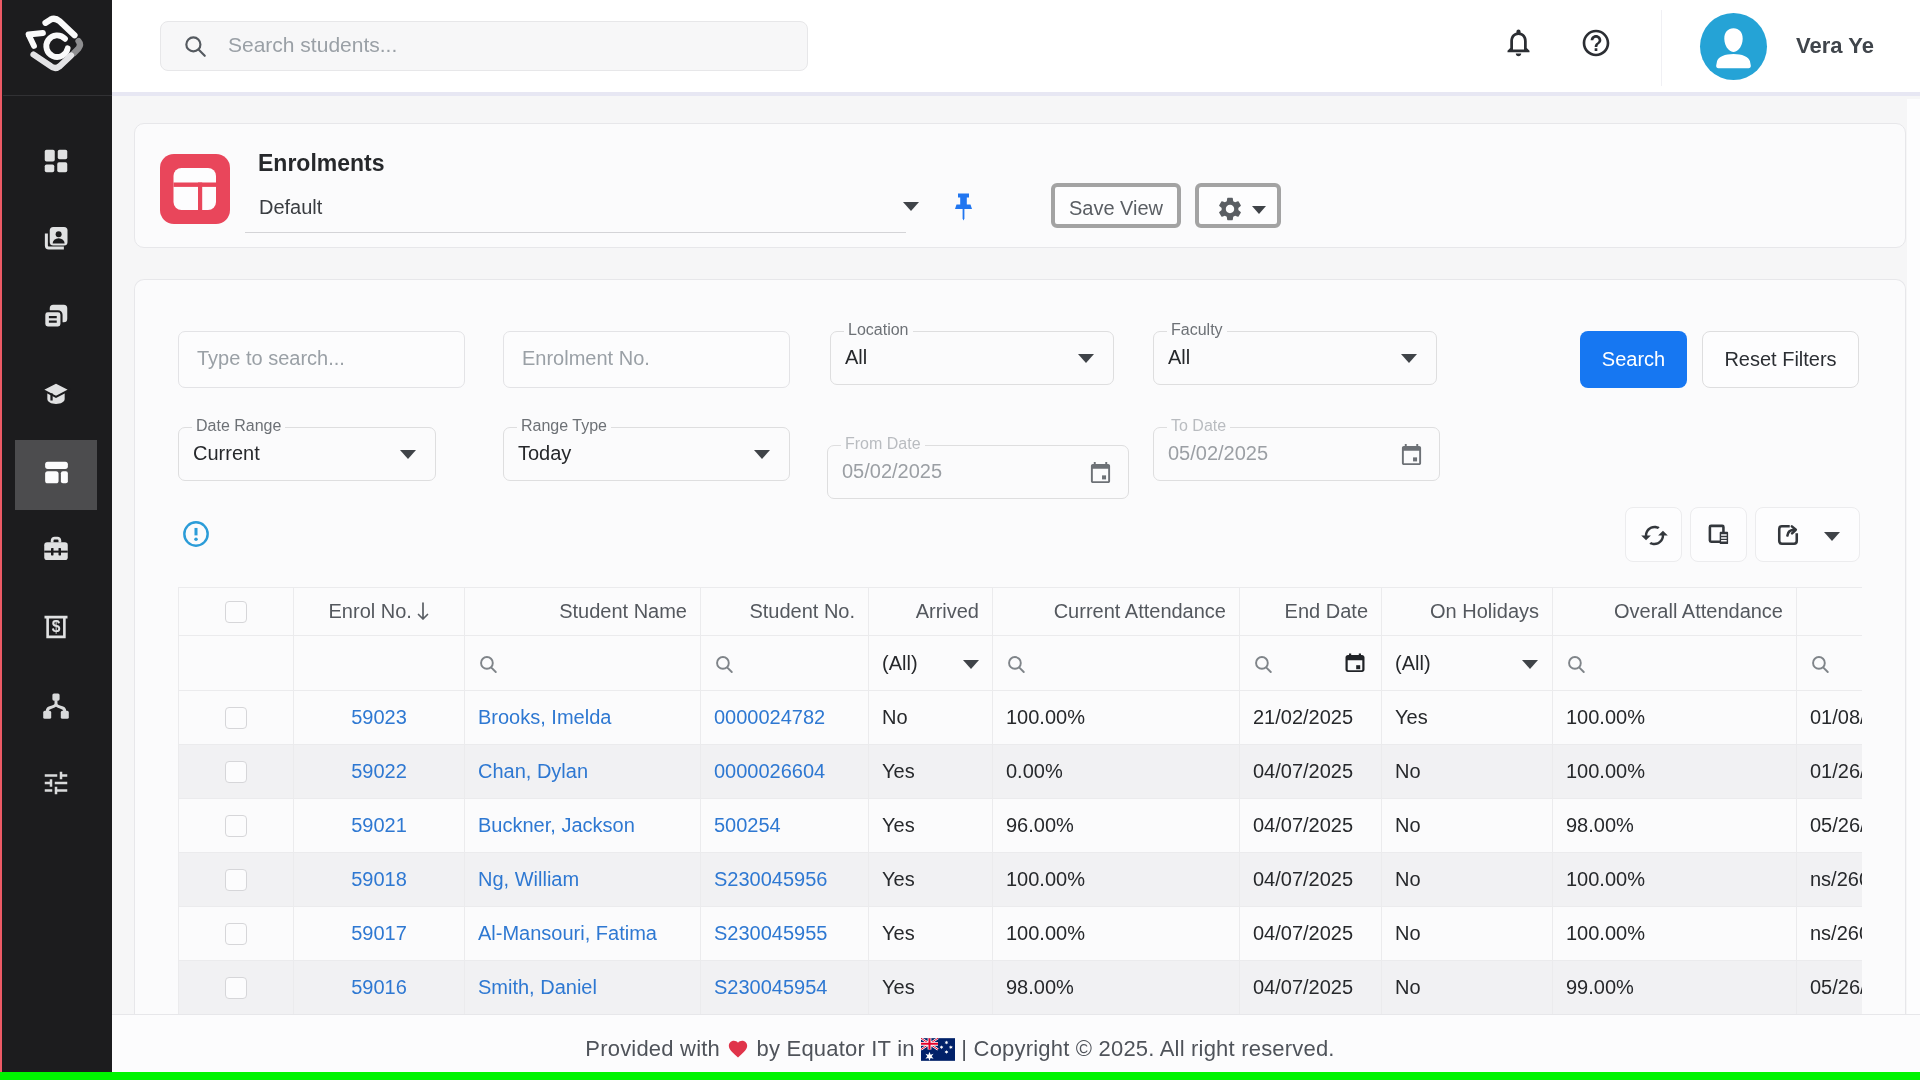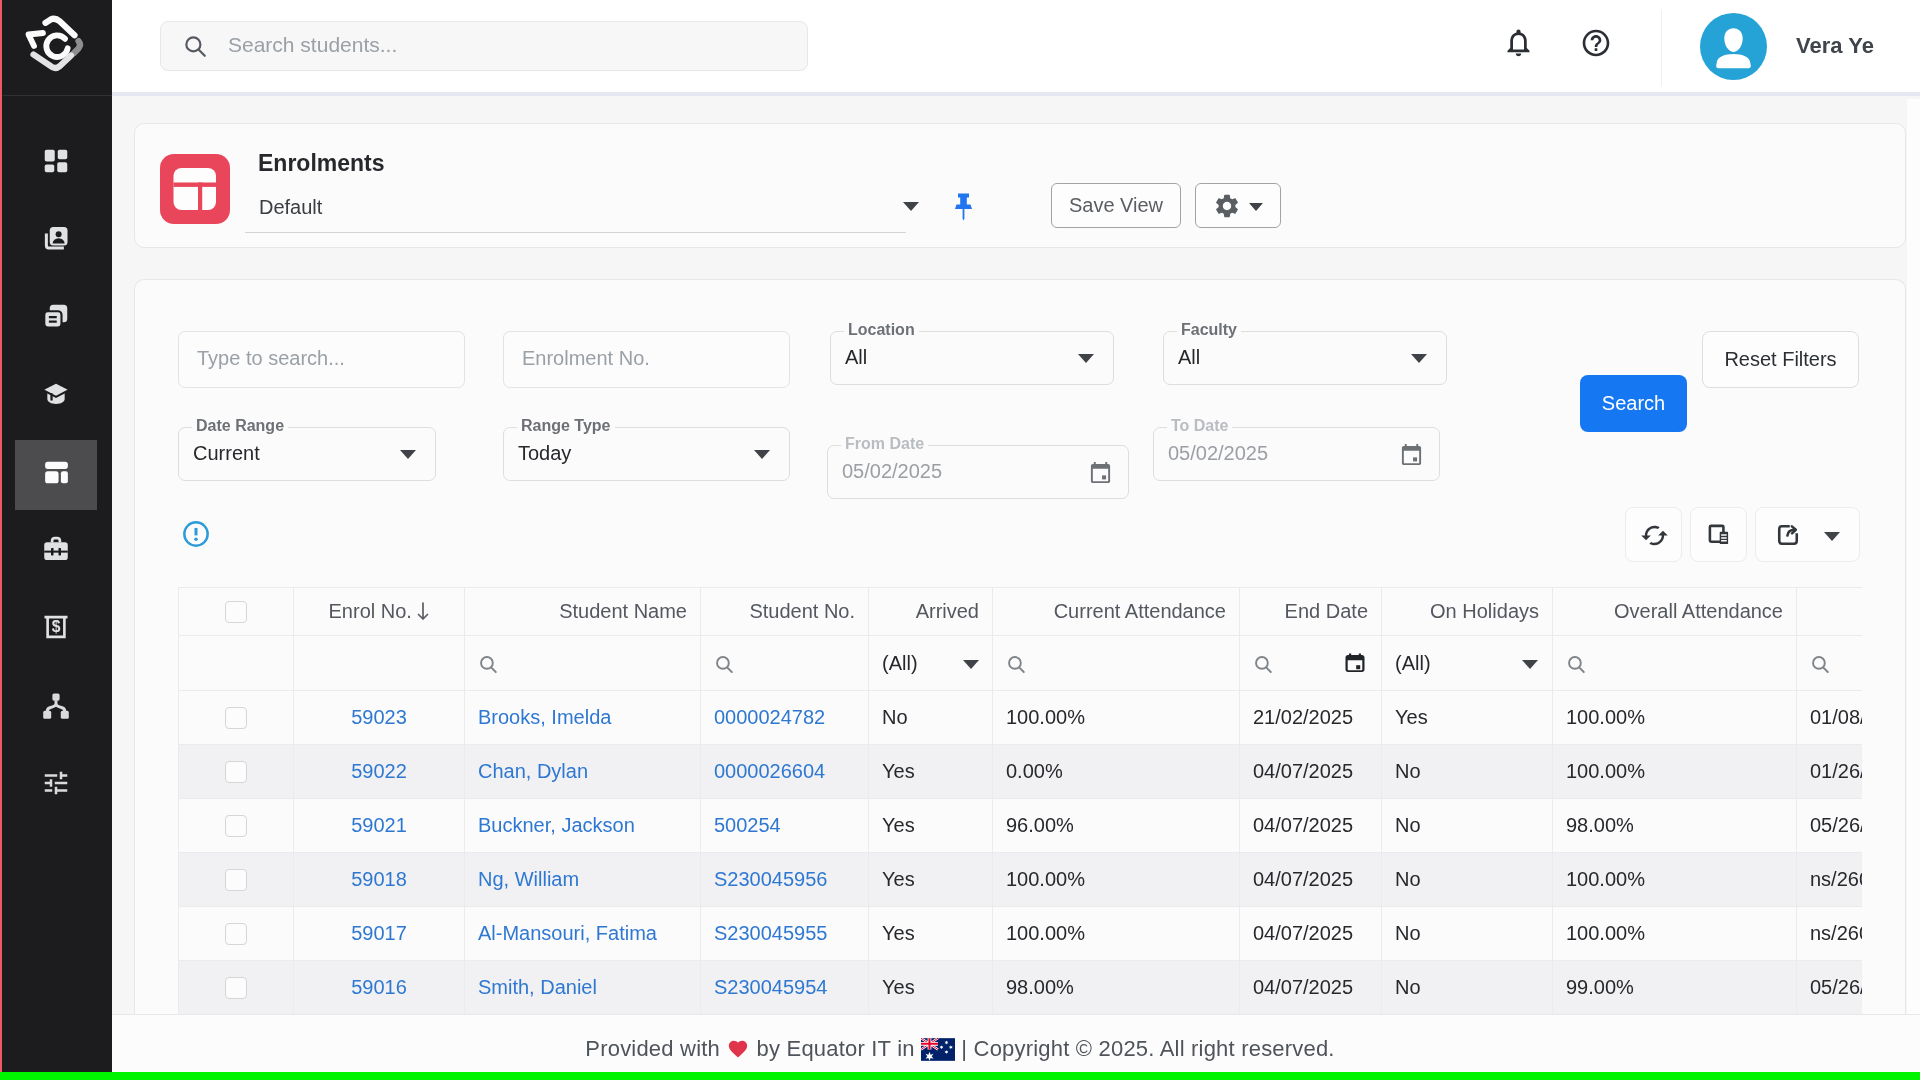--- a/index.html
+++ b/index.html
@@ -24,36 +24,36 @@
   #username { left:1796px; top:33px; font-size:22px; font-weight:700; color:#40454b; }
 
   
   #card1 { left:134px; top:123px; width:1772px; height:125px; background:#fbfbfc; border:1px solid #e7e7ea; border-radius:10px; }
   #redicon { left:160px; top:154px; width:70px; height:70px; border-radius:14px; background:#e9465b; }
   #h-enrol { left:258px; top:150px; font-size:23px; font-weight:700; color:#26282b; }
   #h-default { left:259px; top:196px; font-size:20px; color:#3a3d41; }
   #selline { left:245px; top:232px; width:661px; height:1px; background:#d4d4d7; }
   .caret { width:0; height:0; border-left:8px solid transparent; border-right:8px solid transparent; border-top:9px solid #3f4348; }
   #caret1 { left:903px; top:202px; }
-  .btn { position:absolute; background:#fdfdfe; border:1px solid #a3a3a3; border-radius:6px; color:#5a5e63; font-size:20px; text-align:center; }
+  .btn { position:absolute; background:#fdfdfe; border:4px solid #a3a3a3; border-radius:6px; color:#5a5e63; font-size:20px; text-align:center; }
   #saveview { left:1051px; top:183px; width:130px; height:45px; line-height:43px; }
   #gearbtn { left:1195px; top:183px; width:86px; height:45px; }
 
   
   #card2 { left:134px; top:279px; width:1772px; height:736px; background:#fbfbfc; border:1px solid #e7e7ea; border-radius:10px 10px 0 0; border-bottom:none; }
   .finput { position:absolute; background:#fcfcfd; border:1px solid #e3e3e6; border-radius:7px; height:57px; }
   .finput .ph { position:absolute; left:18px; top:15px; font-size:20px; color:#9aa0a6; }
   .fsel { position:absolute; background:#fbfbfc; border:1px solid #dededf; border-radius:7px; height:54px; }
-  .fsel .lbl { position:absolute; left:13px; top:-11px; font-size:16px; color:#6d7176; background:#fbfbfc; padding:0 4px;font-weight:bold; }
+  .fsel .lbl { position:absolute; left:13px; top:-11px; font-size:16px; color:#6d7176; background:#fbfbfc; padding:0 4px; }
   .fsel .val { position:absolute; left:14px; top:14px; font-size:20px; color:#26282b; }
   .fsel .scaret { position:absolute; width:0; height:0; border-left:8px solid transparent; border-right:8px solid transparent; border-top:9px solid #3f4348; right:19px; top:22px; }
   .fdate .lbl { color:#b9bcc0; }
   .fdate .val { color:#9b9fa4; }
 
-  #srchbtn { position:absolute; left:1580px; top:331px; width:107px; height:57px; background:#1677f2; border-radius:8px; color:#fff; font-size:20px; text-align:center; line-height:57px;margin-top:44px; }
+  #srchbtn { position:absolute; left:1580px; top:331px; width:107px; height:57px; background:#1677f2; border-radius:8px; color:#fff; font-size:20px; text-align:center; line-height:57px; }
   #resetbtn { position:absolute; left:1702px; top:331px; width:157px; height:57px; background:#fdfdfe; border:1px solid #dededf; border-radius:8px; color:#2b2e33; font-size:20px; text-align:center; line-height:55px; }
 
   .iconbtn { position:absolute; top:507px; height:55px; background:#fdfdfe; border:1px solid #ececee; border-radius:8px; }
 
   
   #tablewrap { position:absolute; left:178px; top:587px; width:1684px; height:427px; overflow:hidden; }
   table { border-collapse:collapse; table-layout:fixed; width:1800px; font-size:20px; }
   th, td { border:1px solid #ebebed; padding:0 13px; overflow:hidden; white-space:nowrap; }
   th { font-weight:400; color:#54585e; text-align:right; height:48px; }
   tr.frow td { height:55px; }
@@ -125,21 +125,21 @@
     <span class="ph">Type to search...</span>
   </div>
 <div class="finput" style="left:503px; top:331px; width:287px;">
     <span class="ph">Enrolment No.</span>
   </div>
 <div class="fsel" style="left:830px; top:331px; width:284px;">
     <span class="lbl">Location</span>
     <span class="val">All</span>
     <span class="scaret"></span>
   </div>
-<div class="fsel" style="left:1153px; top:331px; width:284px;margin-left:10px;">
+<div class="fsel" style="left:1153px; top:331px; width:284px;">
     <span class="lbl">Faculty</span>
     <span class="val">All</span>
     <span class="scaret"></span>
   </div>
 <div id="srchbtn">Search</div>
 <div id="resetbtn">Reset Filters</div>
 
 <div class="fsel" style="left:178px; top:427px; width:258px;">
     <span class="lbl">Date Range</span>
     <span class="val">Current</span>

